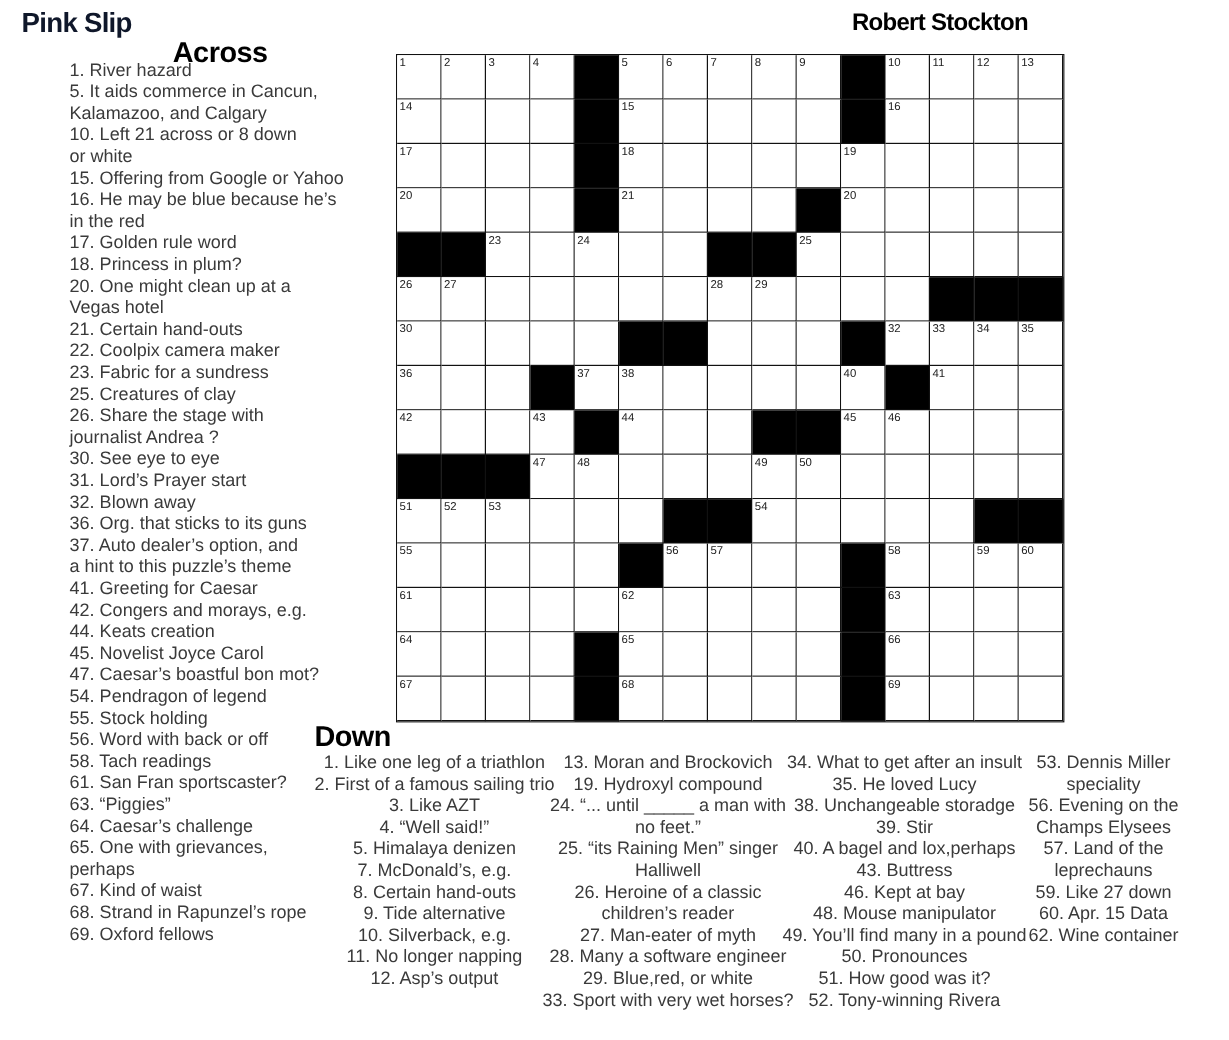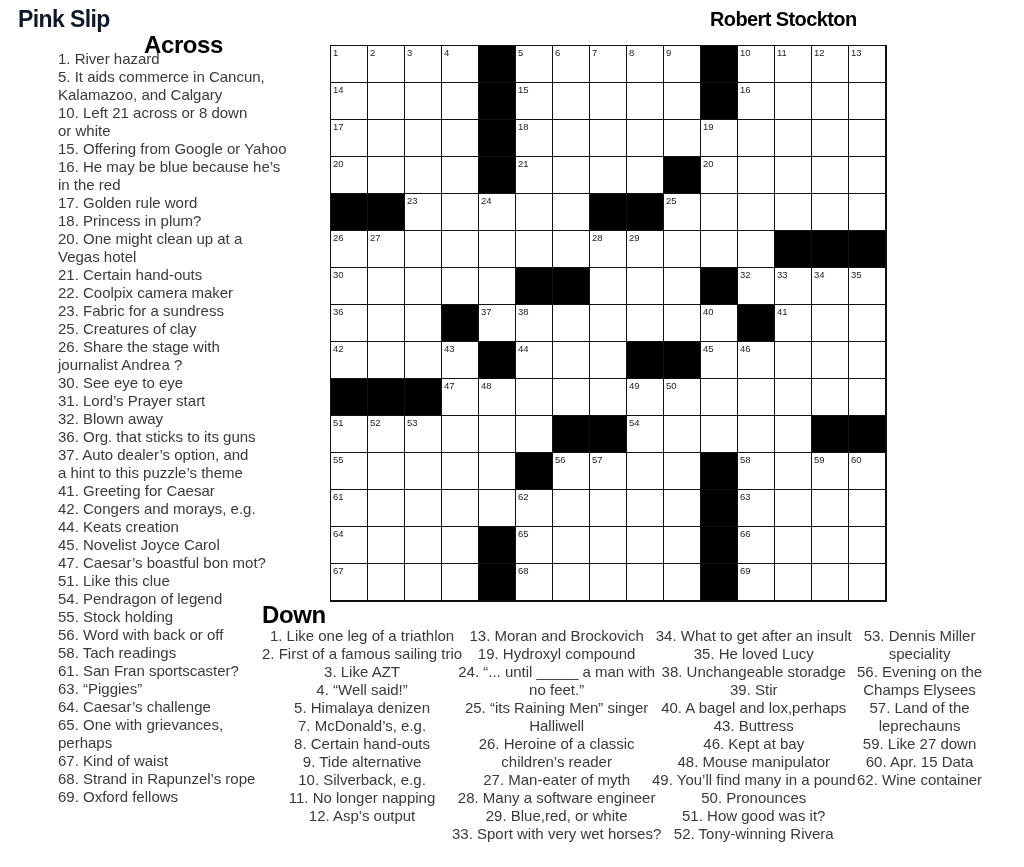--- a/index.html
+++ b/index.html
@@ -78,21 +78,20 @@
     <div class="clue-line">31. Lord’s Prayer start</div>
     <div class="clue-line">32. Blown away</div>
     <div class="clue-line">36. Org. that sticks to its guns</div>
     <div class="clue-line">37. Auto dealer’s option, and</div>
     <div class="clue-line">a hint to this puzzle’s theme</div>
     <div class="clue-line">41. Greeting for Caesar</div>
     <div class="clue-line">42. Congers and morays, e.g.</div>
     <div class="clue-line">44. Keats creation</div>
     <div class="clue-line">45. Novelist Joyce Carol</div>
     <div class="clue-line">47. Caesar’s boastful bon mot?</div>
-    <div class="clue-line">51. Like this clue</div>
     <div class="clue-line">54. Pendragon of legend</div>
     <div class="clue-line">55. Stock holding</div>
     <div class="clue-line">56. Word with back or off</div>
     <div class="clue-line">58. Tach readings</div>
     <div class="clue-line">61. San Fran sportscaster?</div>
     <div class="clue-line">63. “Piggies”</div>
     <div class="clue-line">64. Caesar’s challenge</div>
     <div class="clue-line">65. One with grievances,</div>
     <div class="clue-line">perhaps</div>
     <div class="clue-line">67. Kind of waist</div>

